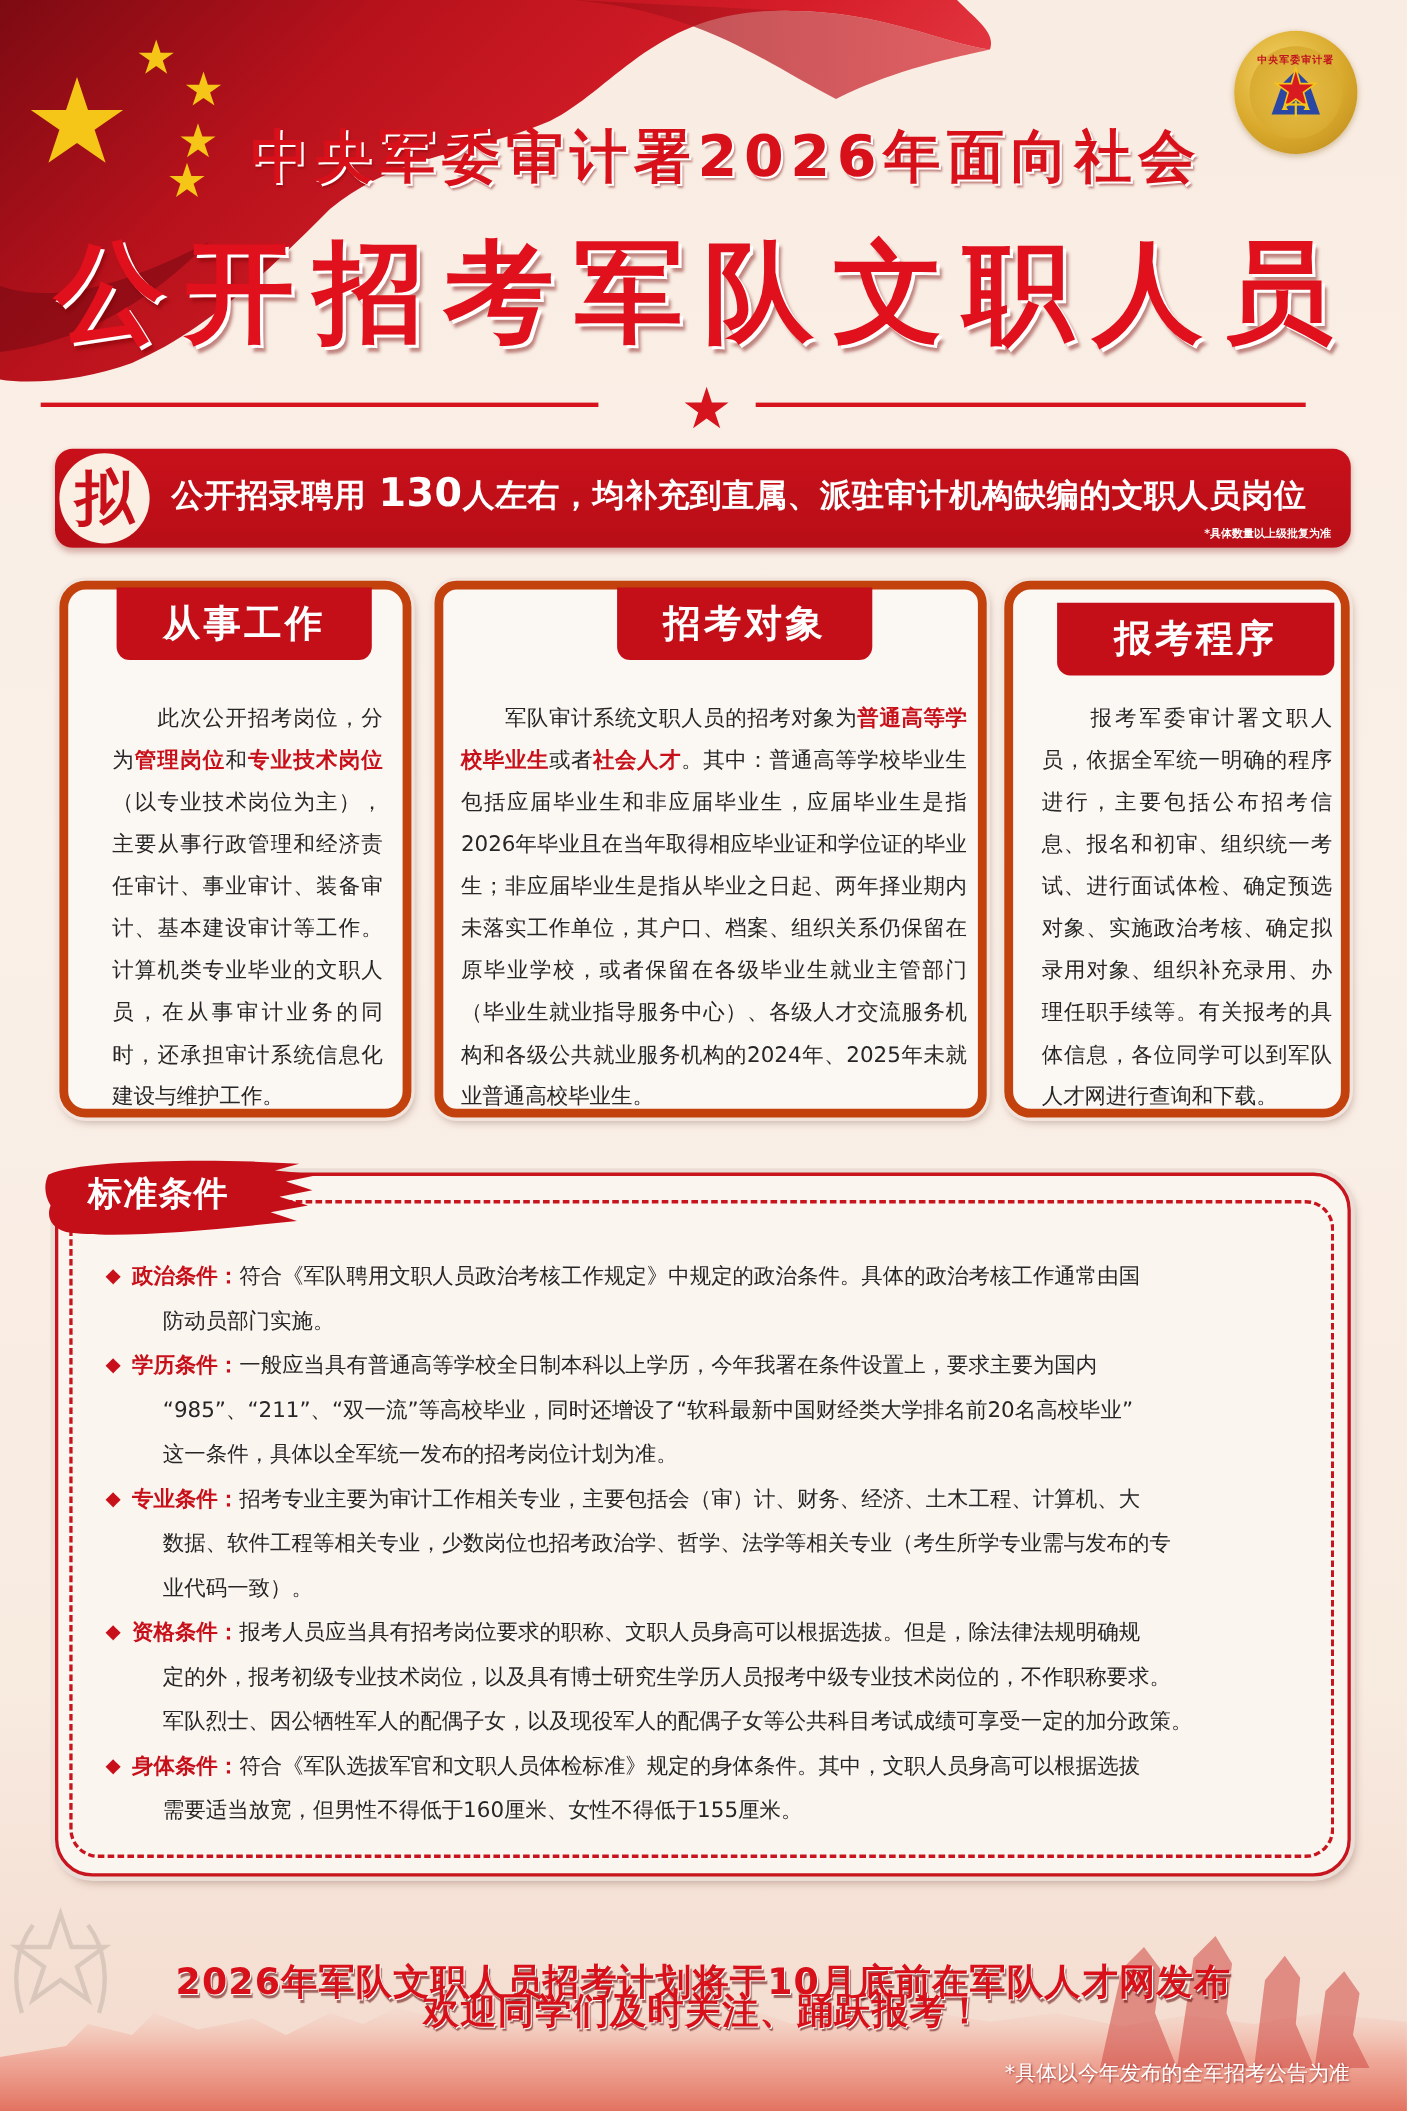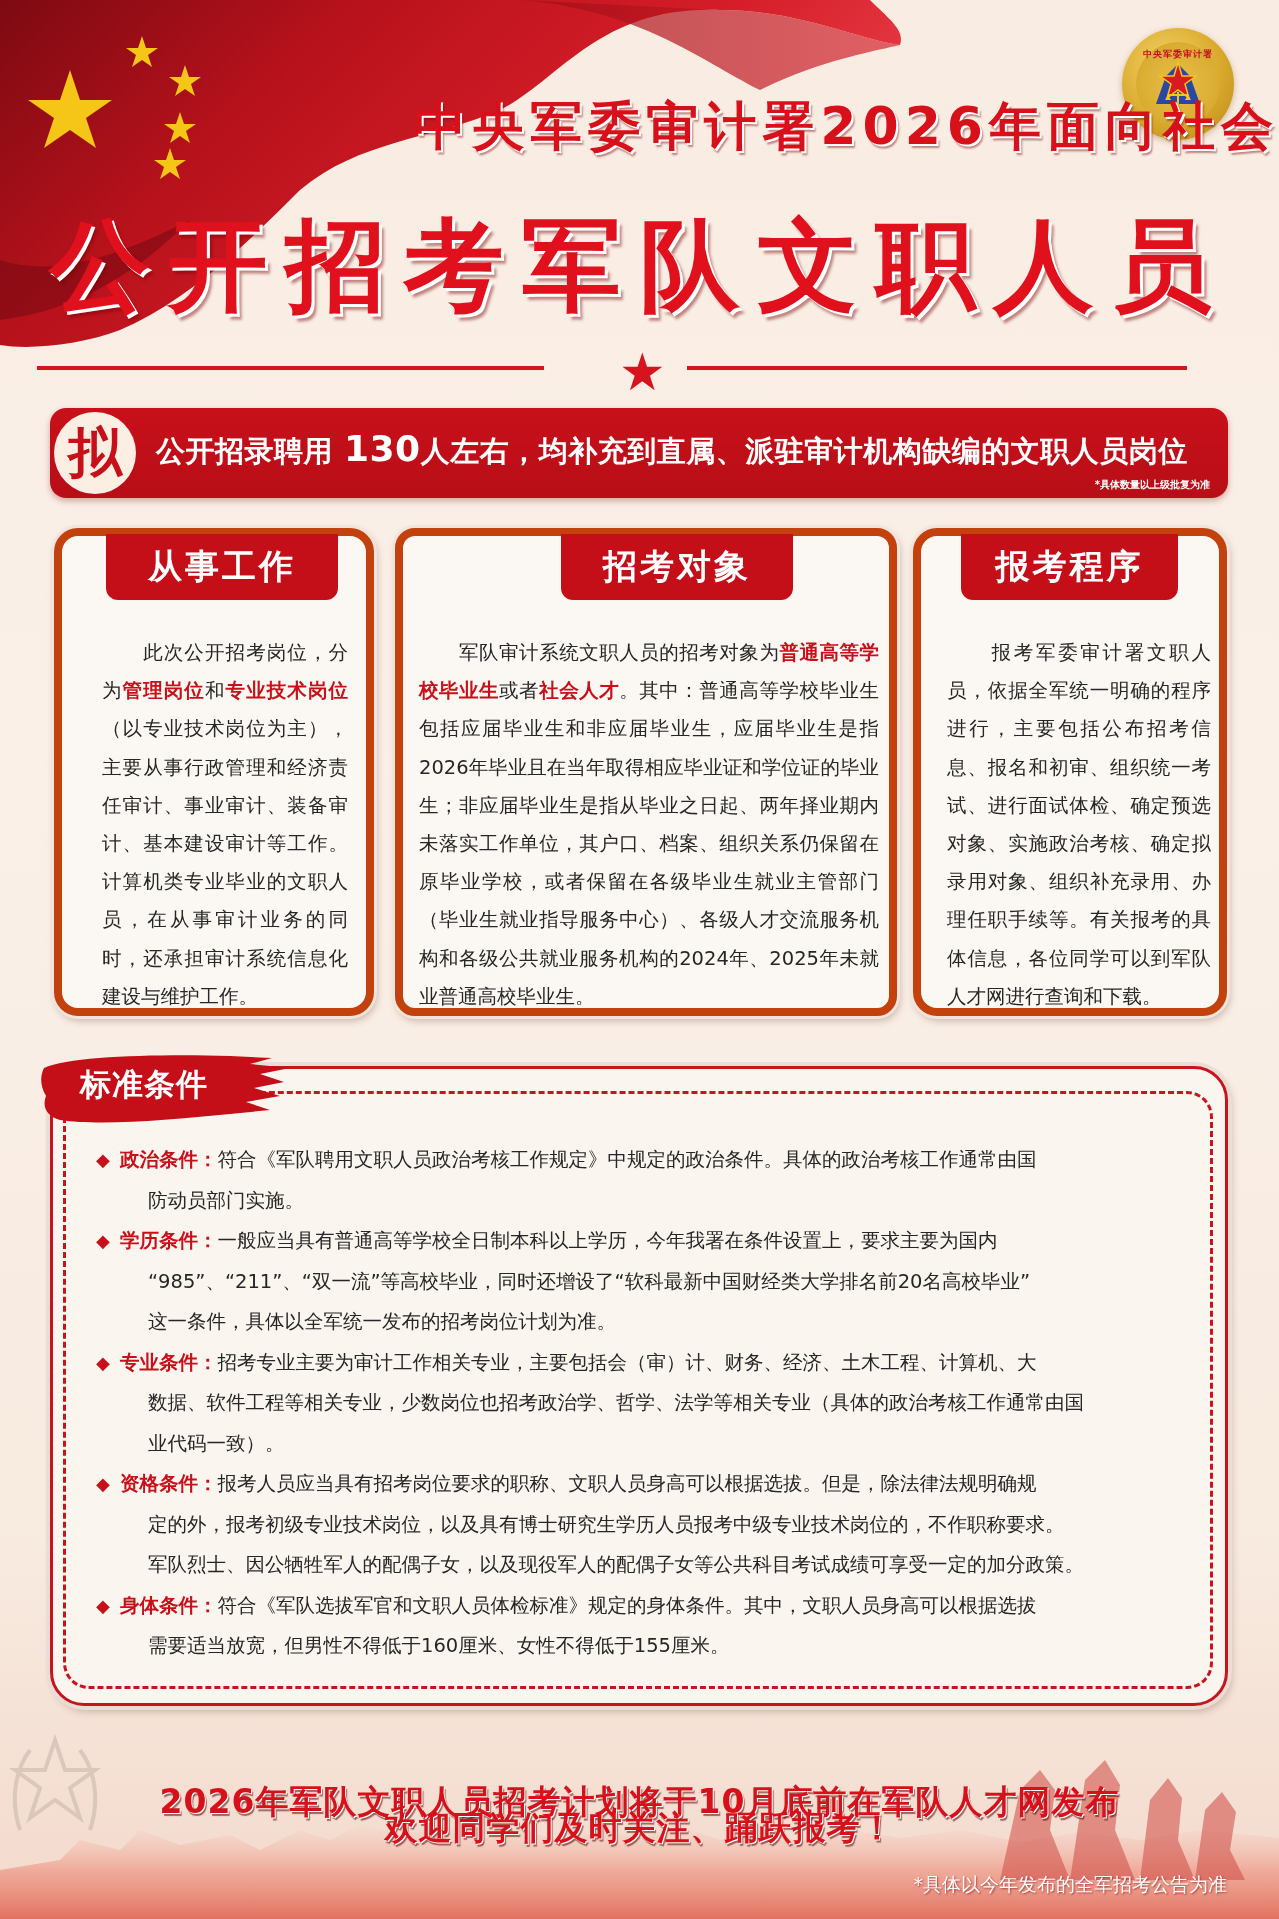--- a/index.html
+++ b/index.html
@@ -25,21 +25,21 @@
     width: 84px; height: 84px; border-radius: 50%;
     background: radial-gradient(circle, #e9c04a 0%, #d2a226 100%);
     display: flex; align-items: center; justify-content: center; position: relative;
   }
   .logo-ring-text {
     position: absolute; top: 6px; left: 0; right: 0; text-align: center;
     font-size: 9px; font-weight: bold; color: #c1121f; letter-spacing: 1px;
   }
 
   .title1 {
-    position: absolute; left: 0; width: 1279px; top: 92px; text-align: right;
+    position: absolute; left: 0; width: 1279px; top: 108px; text-align: center;
     font-size: 52px; font-weight: bold; color: #d8101a; letter-spacing: 6px;
     text-shadow: 2px 2px 0 #fff, 3px 4px 2px rgba(120,0,0,0.45);
     padding-left: 42px;
   }
   .title2 {
     position: absolute; left: 0; width: 1279px; top: 200px; text-align: center;
     font-size: 100px; font-weight: bold; color: #e0101c; letter-spacing: 18px;
     text-shadow: 3px 3px 0 #fff, 5px 6px 3px rgba(120,0,0,0.45);
   }
   .divider {
@@ -89,21 +89,21 @@
     text-align: justify;
   }
   .card .body .hl { color: #c8101a; font-weight: bold; }
   .card1 { left: 54px; width: 320px; }
   .card1 .tab { left: 44px; width: 232px; }
   .card1 .body { left: 40px; right: 18px; }
   .card2 { left: 395px; width: 502px; border-radius: 20px; }
   .card2 .tab { left: 158px; width: 232px; }
   .card2 .body { left: 16px; right: 10px; }
   .card3 { left: 913px; width: 314px; }
-  .card3 .tab { left: 40px; width: 217px; }
+  .card3 .tab { left: 40px; width: 252px; margin-top: 14px; }
   .card3 .body { left: 26px; right: 8px; }
 
   .cond {
     position: absolute; left: 50px; top: 1066px; width: 1178px; height: 640px;
     background: #fbf5f0; border-radius: 34px;
     border: 3px solid #c8141d;
     box-shadow: 0 0 0 4px #e9ddd6, 3px 5px 8px rgba(90,40,30,0.3);
   }
   .cond .dash {
     position: absolute; left: 10px; top: 22px; right: 12px; bottom: 14px;
@@ -232,21 +232,21 @@
     </div>
     <div class="cond-item">
       <span class="dia">◆</span>
       <span class="line"><span class="head">学历条件：</span><span>一般应当具有普通高等学校全日制本科以上学历，今年我署在条件设置上，要求主要为国内</span></span>
       <span class="line cont"><span>“985”、“211”、“双一流”等高校毕业，同时还增设了“软科最新中国财经类大学排名前20名高校毕业”</span></span>
       <span class="line cont"><span>这一条件，具体以全军统一发布的招考岗位计划为准。</span></span>
     </div>
     <div class="cond-item">
       <span class="dia">◆</span>
       <span class="line"><span class="head">专业条件：</span><span>招考专业主要为审计工作相关专业，主要包括会（审）计、财务、经济、土木工程、计算机、大</span></span>
-      <span class="line cont"><span>数据、软件工程等相关专业，少数岗位也招考政治学、哲学、法学等相关专业（具体的政治考核工作通常由国</span></span>
+      <span class="line cont"><span>数据、软件工程等相关专业，少数岗位也招考政治学、哲学、法学等相关专业（考生所学专业需与发布的专</span></span>
       <span class="line cont"><span>业代码一致）。</span></span>
     </div>
     <div class="cond-item">
       <span class="dia">◆</span>
       <span class="line"><span class="head">资格条件：</span><span>报考人员应当具有招考岗位要求的职称、文职人员身高可以根据选拔。但是，除法律法规明确规</span></span>
       <span class="line cont"><span>定的外，报考初级专业技术岗位，以及具有博士研究生学历人员报考中级专业技术岗位的，不作职称要求。</span></span>
       <span class="line cont"><span>军队烈士、因公牺牲军人的配偶子女，以及现役军人的配偶子女等公共科目考试成绩可享受一定的加分政策。</span></span>
     </div>
     <div class="cond-item">
       <span class="dia">◆</span>

